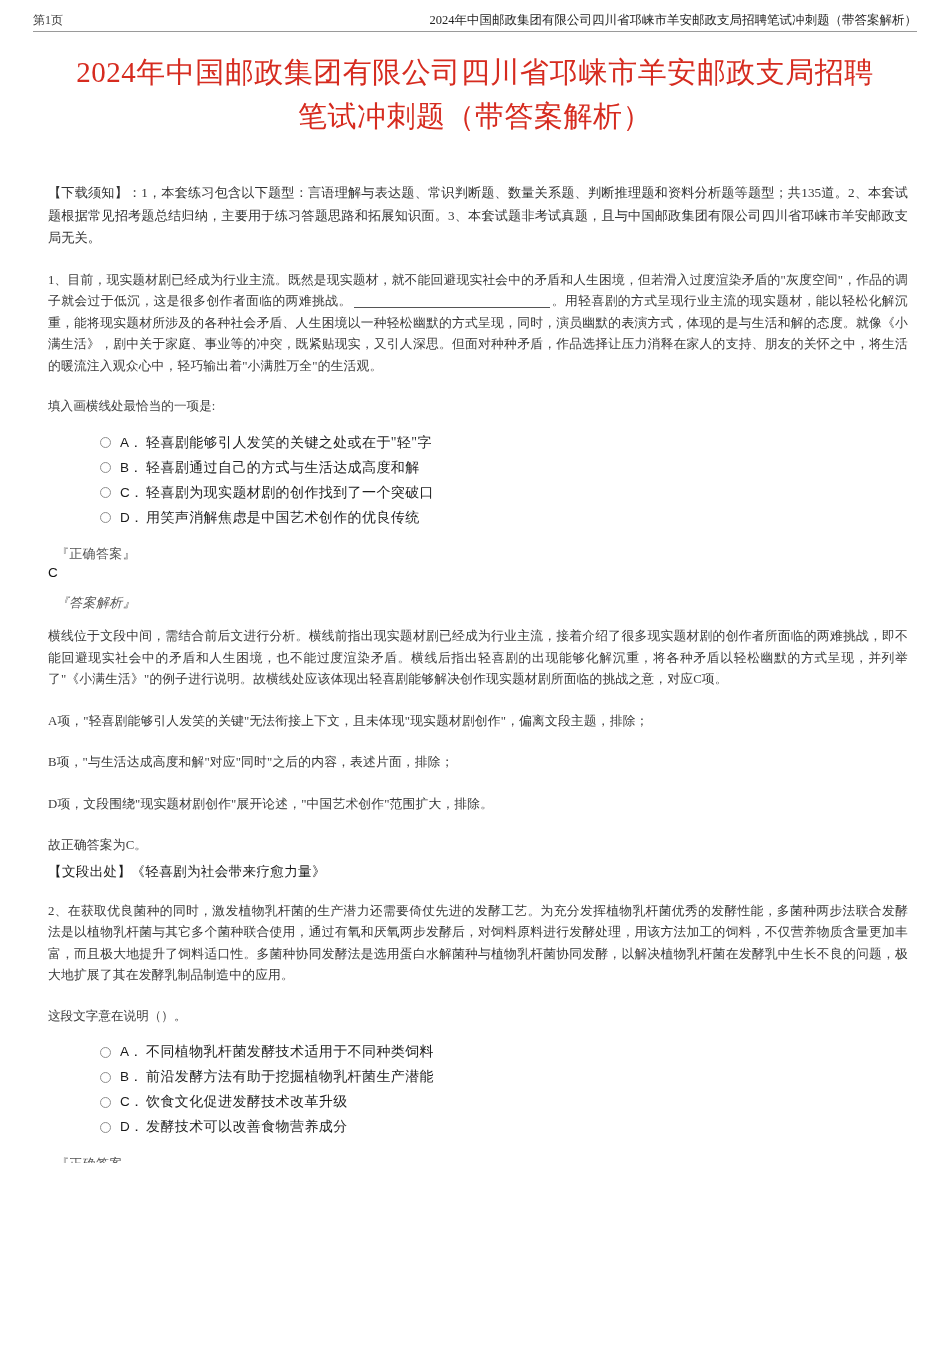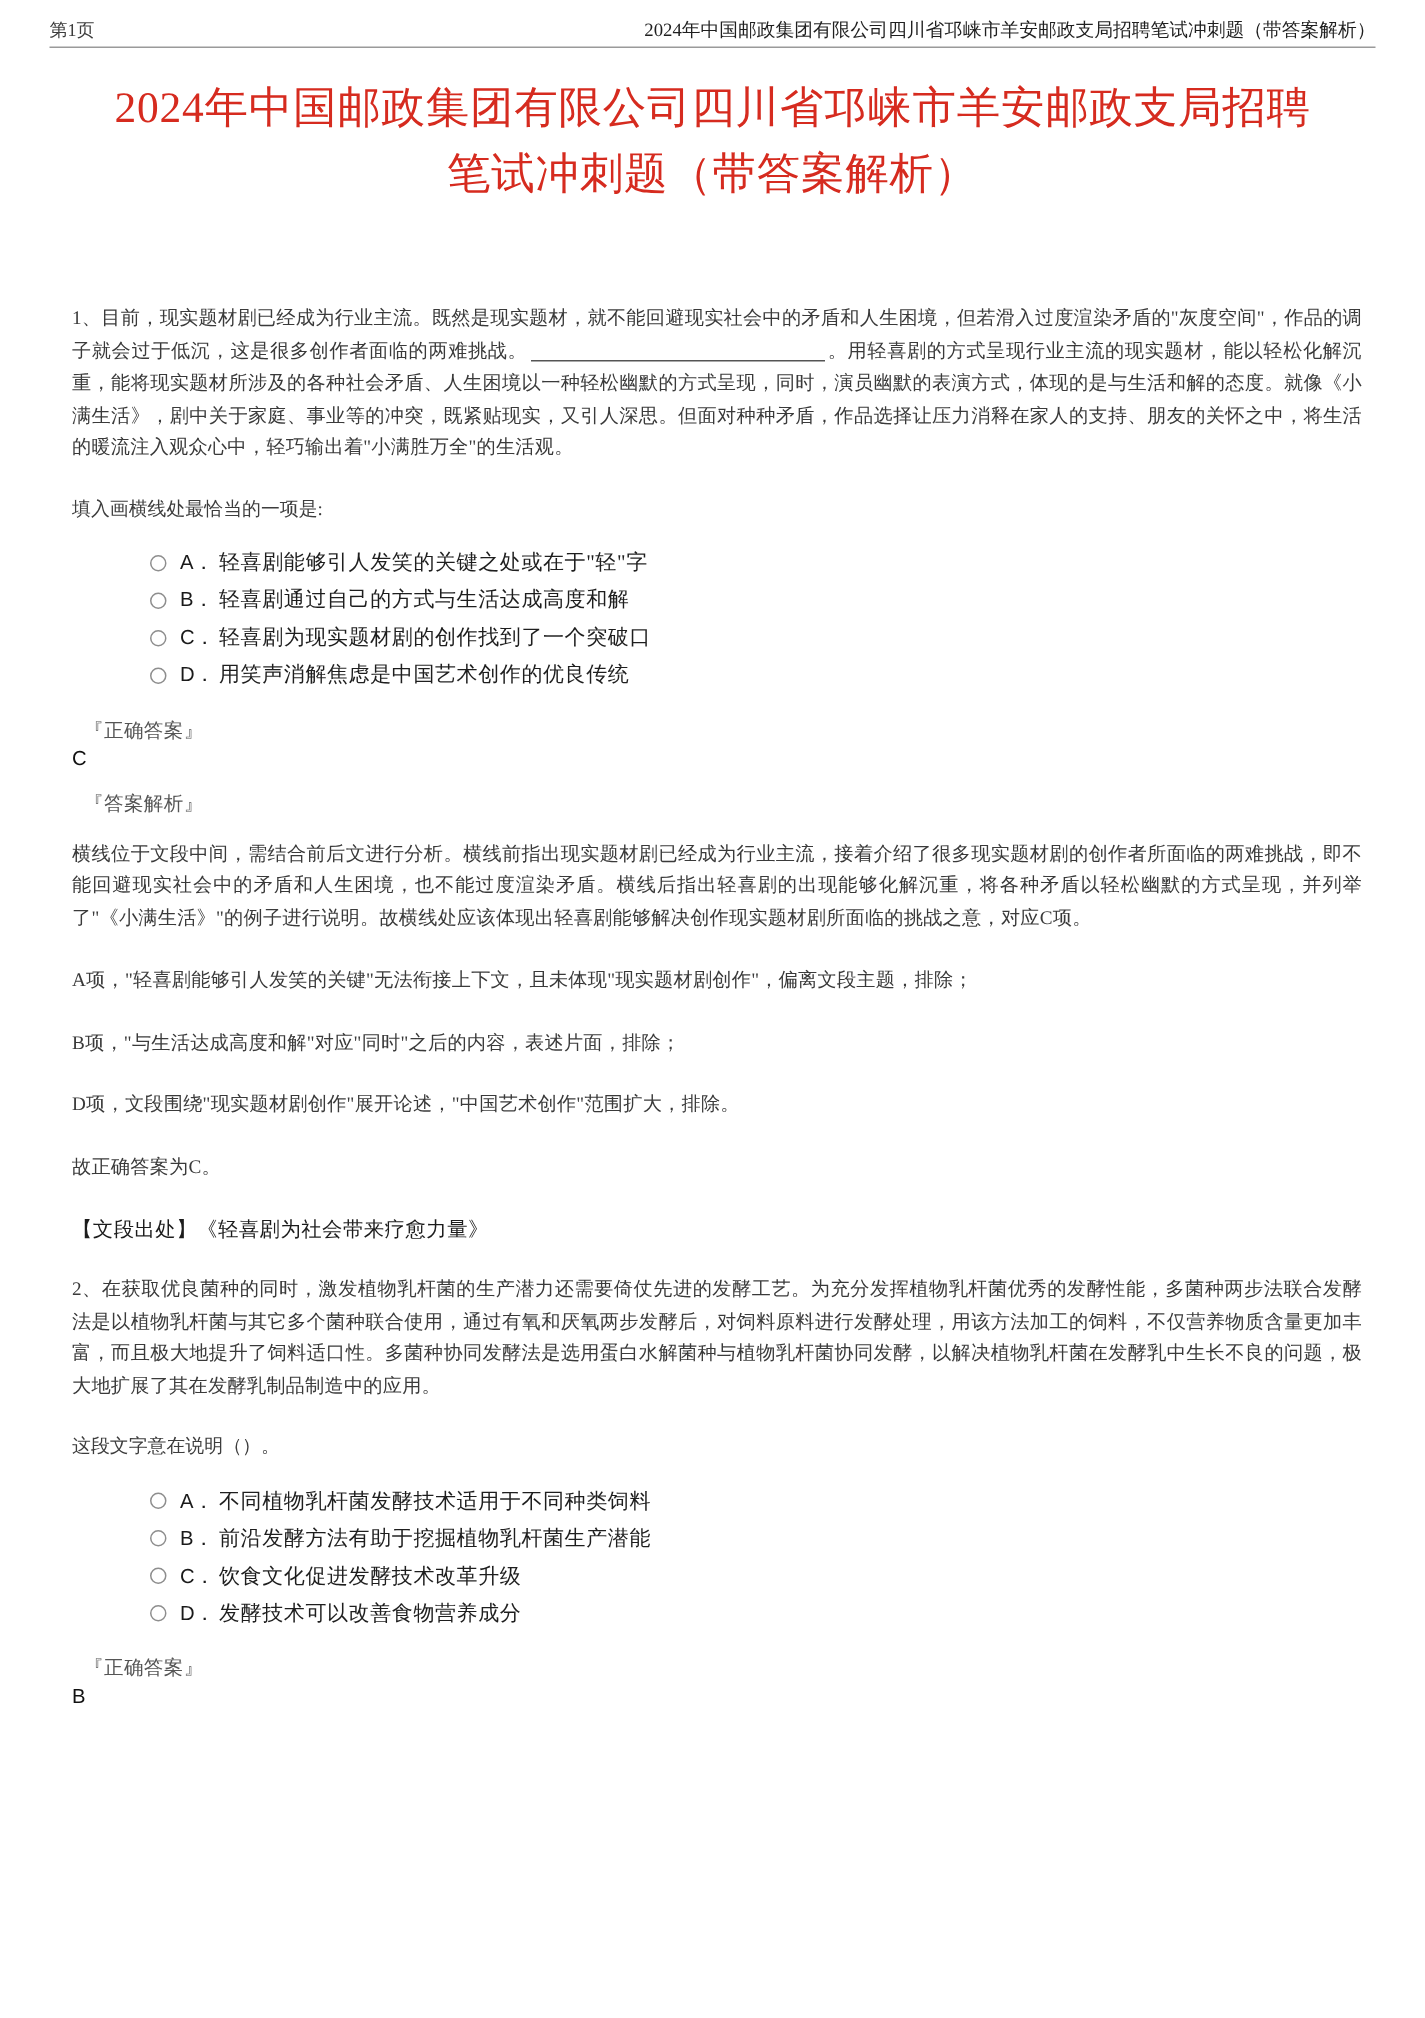--- a/index.html
+++ b/index.html
@@ -166,21 +166,21 @@
     margin-top: 14px;
     font-size: 12.8px;
     line-height: 21.5px;
     color: #3a3a3a;
     text-align: justify;
     letter-spacing: 0.15px;
   }
   .explain-para.gap   { margin-top: 20px; }
 
   .source-line {
-    margin-top: 22px;
+    margin-top: 6px;
     font-size: 13.6px;
     color: #1c1c1c;
     letter-spacing: 0.3px;
   }
 
   
   .page-footer {
     position: absolute;
     left: 33px;
     bottom: 18px;
@@ -218,20 +218,21 @@
     <span class="hdr-right">2024年中国邮政集团有限公司四川省邛崃市羊安邮政支局招聘笔试冲刺题（带答案解析）</span>
   </div>
 
   <div class="doc-title">
     <div>2024年中国邮政集团有限公司四川省邛崃市羊安邮政支局招聘</div>
     <div>笔试冲刺题（带答案解析）</div>
   </div>
 
   <div class="content">
 
+    <div class="notice">【下载须知】：1，本套练习包含以下题型：言语理解与表达题、常识判断题、数量关系题、判断推理题和资料分析题等题型；共135道。2、本套试题根据常见招考题总结归纳，主要用于练习答题思路和拓展知识面。3、本套试题非考试真题，且与中国邮政集团有限公司四川省邛崃市羊安邮政支局无关。</div>
 
 
     <div class="question">
       <div class="q-stem">
         <span>1、目前，现实题材剧已经成为行业主流。既然是现实题材，就不能回避现实社会中的矛盾和人生困境，但若滑入过度渲染矛盾的"灰度空间"，作品的调子就会过于低沉，这是很多创作者面临的两难挑战。</span><span class="blank-line"></span><span>。用轻喜剧的方式呈现行业主流的现实题材，能以轻松化解沉重，能将现实题材所涉及的各种社会矛盾、人生困境以一种轻松幽默的方式呈现，同时，演员幽默的表演方式，体现的是与生活和解的态度。就像《小满生活》，剧中关于家庭、事业等的冲突，既紧贴现实，又引人深思。但面对种种矛盾，作品选择让压力消释在家人的支持、朋友的关怀之中，将生活的暖流注入观众心中，轻巧输出着"小满胜万全"的生活观。</span>
       </div>
 
       <div class="q-prompt">填入画横线处最恰当的一项是:</div>
 
       <div class="options">
@@ -253,21 +254,21 @@
         <div class="option-row">
           <span class="radio"></span>
           <span class="opt-letter">D．</span>
           <span class="opt-text">用笑声消解焦虑是中国艺术创作的优良传统</span>
         </div>
       </div>
 
       <div class="answer-block">
         <div class="answer-label">『正确答案』</div>
         <div class="answer-value">C</div>
-        <div class="answer-label" style="margin-top:11px;">『答案解析』</div>
+        <div class="answer-label" style="margin-top:11px;font-style:italic;">『答案解析』</div>
       </div>
 
       <div class="explain-para">横线位于文段中间，需结合前后文进行分析。横线前指出现实题材剧已经成为行业主流，接着介绍了很多现实题材剧的创作者所面临的两难挑战，即不能回避现实社会中的矛盾和人生困境，也不能过度渲染矛盾。横线后指出轻喜剧的出现能够化解沉重，将各种矛盾以轻松幽默的方式呈现，并列举了"《小满生活》"的例子进行说明。故横线处应该体现出轻喜剧能够解决创作现实题材剧所面临的挑战之意，对应C项。</div>
       <div class="explain-para gap">A项，"轻喜剧能够引人发笑的关键"无法衔接上下文，且未体现"现实题材剧创作"，偏离文段主题，排除；</div>
       <div class="explain-para gap">B项，"与生活达成高度和解"对应"同时"之后的内容，表述片面，排除；</div>
       <div class="explain-para gap">D项，文段围绕"现实题材剧创作"展开论述，"中国艺术创作"范围扩大，排除。</div>
       <div class="explain-para gap">故正确答案为C。</div>
 
       <div class="source-line">【文段出处】《轻喜剧为社会带来疗愈力量》</div>
     </div>

